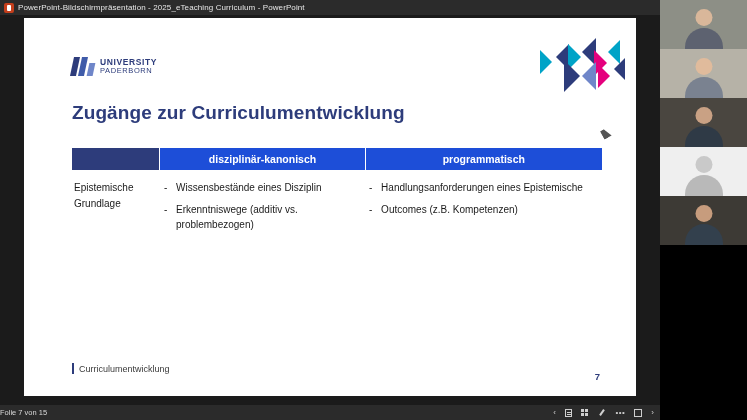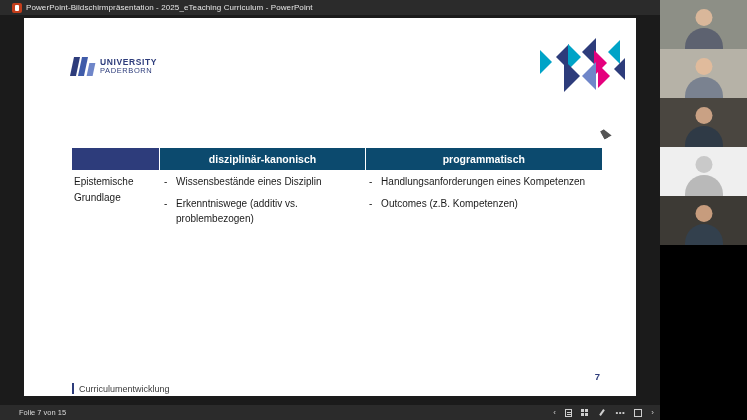--- a/index.html
+++ b/index.html
@@ -22,21 +22,21 @@
 
   
   .titlebar {
     position: absolute;
     top: 0; left: 0;
     width: 747px;
     height: 15px;
     background: #2b2b2b;
     display: flex;
     align-items: center;
-    padding-left: 12px;
+    padding-left: 4px;
     box-sizing: border-box;
   }
   .pp-logo {
     width: 10px; height: 10px;
     background: #c43e1c;
     border-radius: 2px;
     margin-right: 4px;
     flex: 0 0 auto;
     position: relative;
   }
@@ -140,59 +140,59 @@
   }
 
   
   .tbl {
     position: absolute;
     top: 130px; left: 48px;
     width: 530px;
     border-collapse: collapse;
   }
   .tbl th {
-    background: #0c4a6e;
+    background: #1d4ed8;
     color: #ffffff;
     font-size: 10.5px;
     font-weight: bold;
     padding: 5px 4px;
     text-align: center;
     border-right: 1px solid #ffffff;
   }
   .tbl th.corner {
     background: #2d3c7b;
     width: 82px;
   }
   .tbl th:last-child { border-right: none; }
   .tbl td {
     vertical-align: top;
     font-size: 10px;
     color: #1a1a1a;
-    padding: 4px 4px 6px 4px;
+    padding: 10px 4px 6px 4px;
     line-height: 1.55;
   }
   .tbl td.rowhead {
     width: 82px;
     padding-left: 2px;
   }
   .bullet-row {
     display: flex;
     margin-bottom: 6px;
   }
   .bullet-dash {
     width: 12px;
     flex: 0 0 12px;
     color: #1a1a1a;
   }
   .bullet-text { flex: 1 1 auto; }
 
   
   .slide-footer {
     position: absolute;
-    bottom: 2px; left: 48px;
+    bottom: 22px; left: 48px;
     display: flex;
     align-items: center;
     font-size: 9px;
     color: #3a3a3a;
   }
   .footer-bar {
     width: 2px; height: 11px;
     background: #2d3c7b;
     margin-right: 5px;
   }
@@ -249,21 +249,21 @@
     left: 0; bottom: 0;
     width: 660px;
     height: 15px;
     background: #2b2b2b;
     display: flex;
     align-items: center;
   }
   .status {
     color: #d9d9d9;
     font-size: 7.5px;
-    padding-left: 19px;
+    padding-left: 0;
   }
   .ctrl-right {
     position: absolute;
     right: 6px;
     display: flex;
     align-items: center;
     gap: 9px;
   }
   .ctrl-icon {
     color: #cfcfcf;
@@ -343,20 +343,21 @@
           <div class="tri" style="left: 118px; top: 2px; border-top: 14px solid transparent; border-bottom: 14px solid transparent; border-right: 14px solid rgb(45, 60, 123);"></div>
           <div class="tri" style="left: 130px; top: 14px; border-top: 13px solid transparent; border-bottom: 13px solid transparent; border-left: 13px solid rgb(229, 0, 125);"></div>
           <div class="tri" style="left: 144px; top: 4px; border-top: 12px solid transparent; border-bottom: 12px solid transparent; border-right: 12px solid rgb(0, 163, 199);"></div>
           <div class="tri" style="left: 100px; top: 24px; border-top: 16px solid transparent; border-bottom: 16px solid transparent; border-left: 16px solid rgb(45, 60, 123);"></div>
           <div class="tri" style="left: 118px; top: 26px; border-top: 14px solid transparent; border-bottom: 14px solid transparent; border-right: 14px solid rgb(111, 134, 201);"></div>
           <div class="tri" style="left: 134px; top: 28px; border-top: 12px solid transparent; border-bottom: 12px solid transparent; border-left: 12px solid rgb(229, 0, 125);"></div>
           <div class="tri" style="left: 150px; top: 22px; border-top: 11px solid transparent; border-bottom: 11px solid transparent; border-right: 11px solid rgb(45, 60, 123);"></div>
           <div class="tri" style="left: 76px; top: 14px; border-top: 12px solid transparent; border-bottom: 12px solid transparent; border-left: 12px solid rgb(0, 163, 199);"></div>
         </div>
 
+      <div class="slide-title">Zugänge zur Curriculumentwicklung</div>
 
       <table class="tbl">
         <thead>
           <tr>
             <th class="corner"></th>
             <th style="width:208px">disziplinär-kanonisch</th>
             <th style="width:240px">programmatisch</th>
           </tr>
         </thead>
         <tbody>
@@ -368,21 +369,21 @@
                 <span class="bullet-text">Wissensbestände eines Disziplin</span>
               </div>
               <div class="bullet-row">
                 <span class="bullet-dash">-</span>
                 <span class="bullet-text">Erkenntniswege (additiv vs. problembezogen)</span>
               </div>
             </td>
             <td>
               <div class="bullet-row">
                 <span class="bullet-dash">-</span>
-                <span class="bullet-text">Handlungsanforderungen eines Kompetenzen</span>
+                <span class="bullet-text">Handlungsanforderungen eines Epistemische</span>
               </div>
               <div class="bullet-row">
                 <span class="bullet-dash">-</span>
                 <span class="bullet-text">Outcomes (z.B. Kompetenzen)</span>
               </div>
             </td>
           </tr>
         </tbody>
       </table>
 

